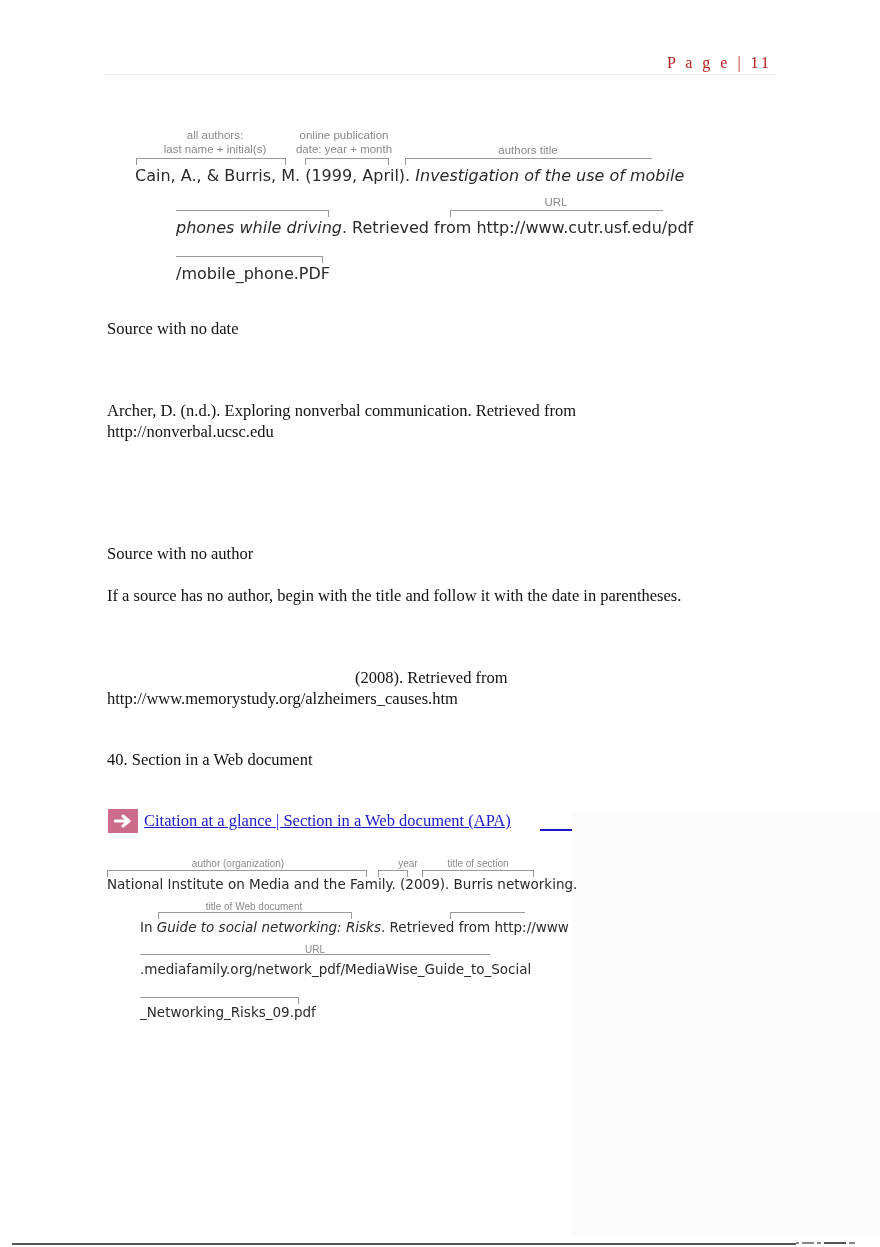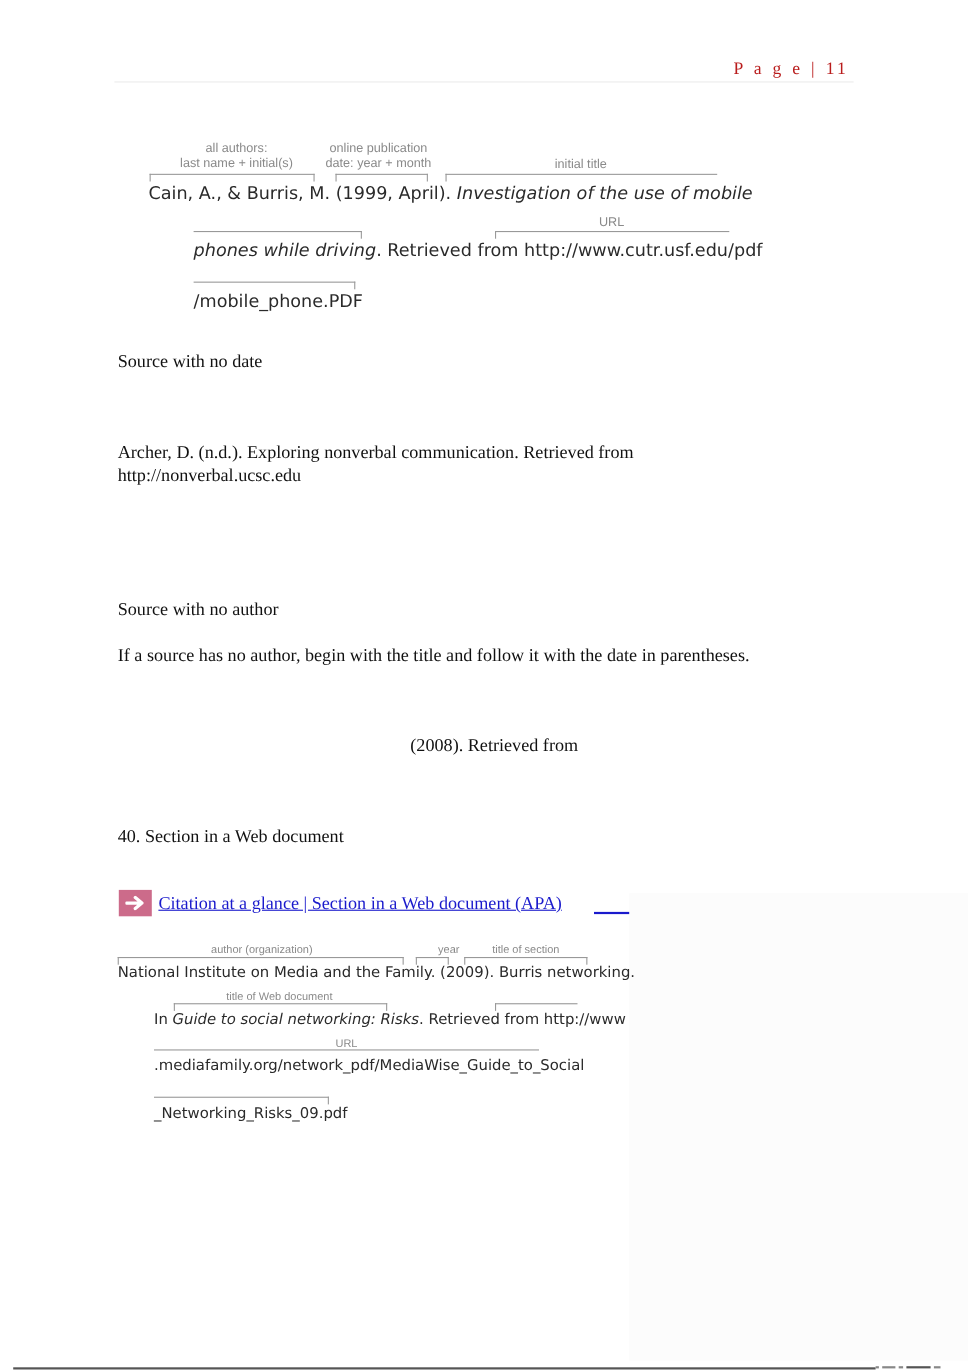--- a/index.html
+++ b/index.html
@@ -57,21 +57,21 @@
 
 <div class="abs fig" style="left:0;top:0;width:880px;height:300px;">
   <div class="lbl" style="left:140px;top:128px;width:150px;font-size:11.5px;">
     <div>all authors:</div>
     <div>last name + initial(s)</div>
   </div>
   <div class="lbl" style="left:288px;top:128px;width:112px;font-size:11.5px;">
     <div>online publication</div>
     <div>date: year + month</div>
   </div>
-  <div class="lbl" style="left:406px;top:143px;width:244px;font-size:11.5px;">initial title</div>
+  <div class="lbl" style="left:406px;top:143px;width:244px;font-size:11.5px;">authors title</div>
 
   <div class="brk" style="left:136px;top:158px;width:148px;"></div>
   <div class="brk" style="left:305px;top:158px;width:82px;"></div>
   <div class="brk-open" style="left:405px;top:158px;width:246px;"></div>
 
   <div class="line" style="left:135px;top:166px;">
     <span>Cain, A., &amp; Burris, M.</span>
     <span>(1999, April).</span>
     <span class="it">Investigation of the use of mobile</span>
   </div>
@@ -94,22 +94,23 @@
 
 <div class="abs body-text" style="left:107px;top:400px;">
   <div>Archer, D. (n.d.). Exploring nonverbal communication. Retrieved from</div>
   <div>http://nonverbal.ucsc.edu</div>
 </div>
 
 <div class="abs body-text" style="left:107px;top:543px;">Source with no author</div>
 
 <div class="abs body-text" style="left:107px;top:585px;">If a source has no author, begin with the title and follow it with the date in parentheses.</div>
 
-<div class="abs body-text" style="left:125px;top:667px;">
+<div class="abs body-text" style="left:107px;top:667px;">
   <div style="padding-left:248px;">(2008). Retrieved from</div>
+  <div>http://www.memorystudy.org/alzheimers_causes.htm</div>
 </div>
 
 <div class="abs body-text" style="left:107px;top:749px;">40. Section in a Web document</div>
 
 <div class="abs gray-panel"></div>
 
 <div class="abs link-row">
   <span class="arrow-box">
     <svg width="18" height="14" viewBox="0 0 18 14">
       <path d="M1 7 H14 M9 2 L15 7 L9 12" stroke="#ffffff" stroke-width="3" fill="none" stroke-linecap="round" stroke-linejoin="round"></path>

